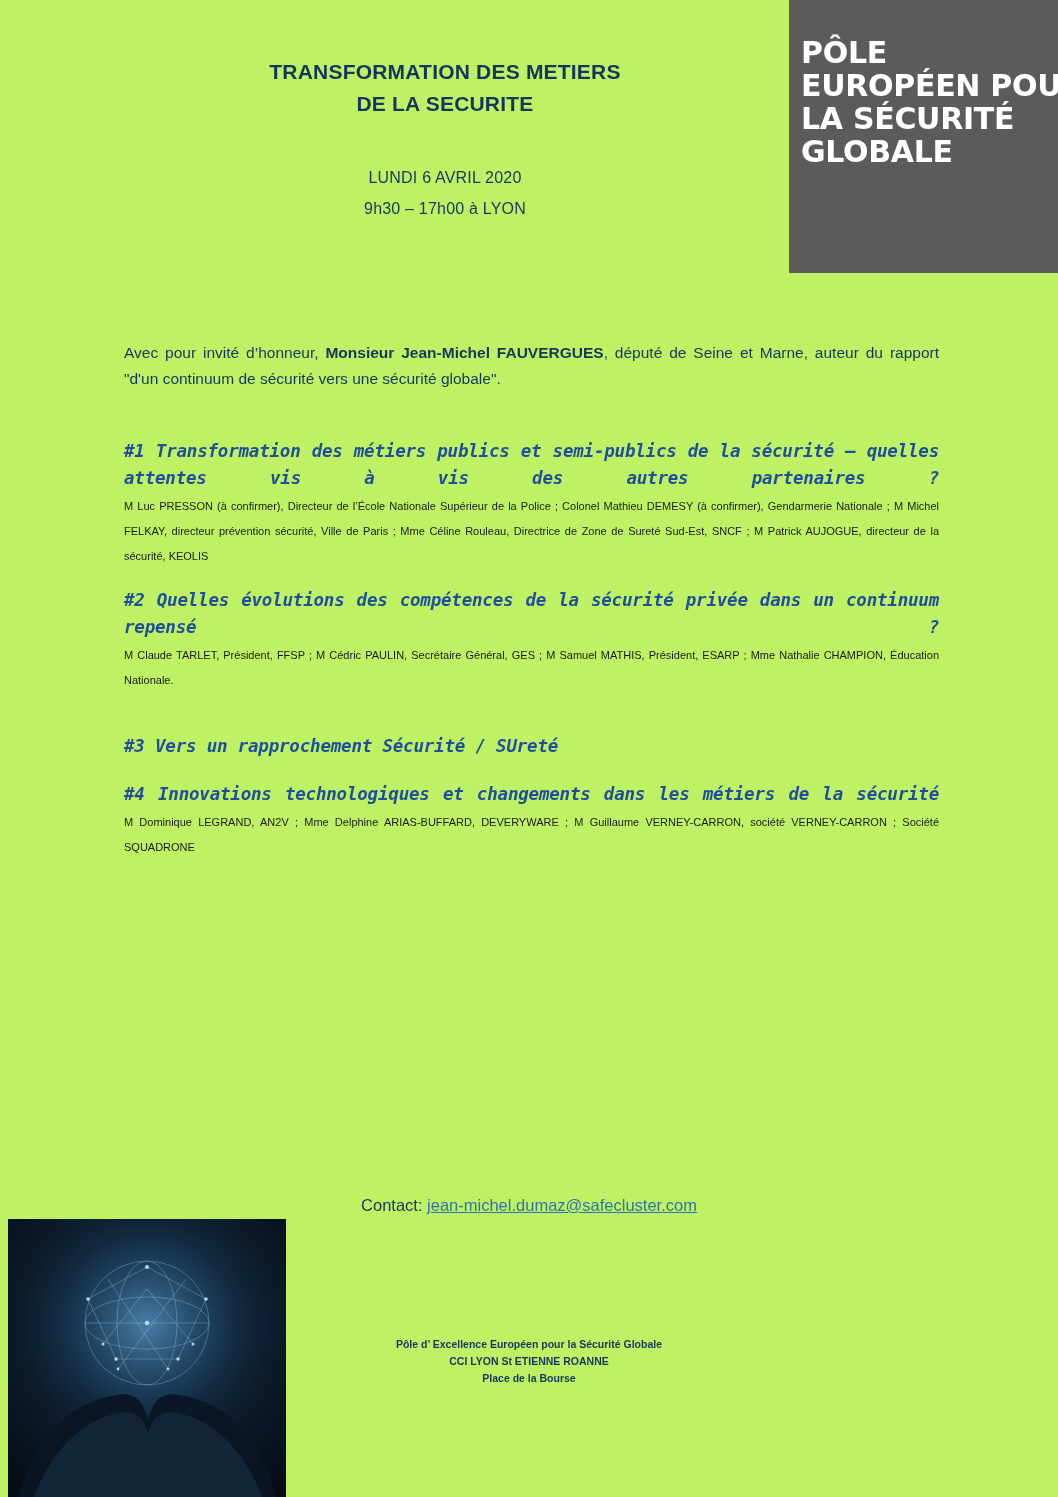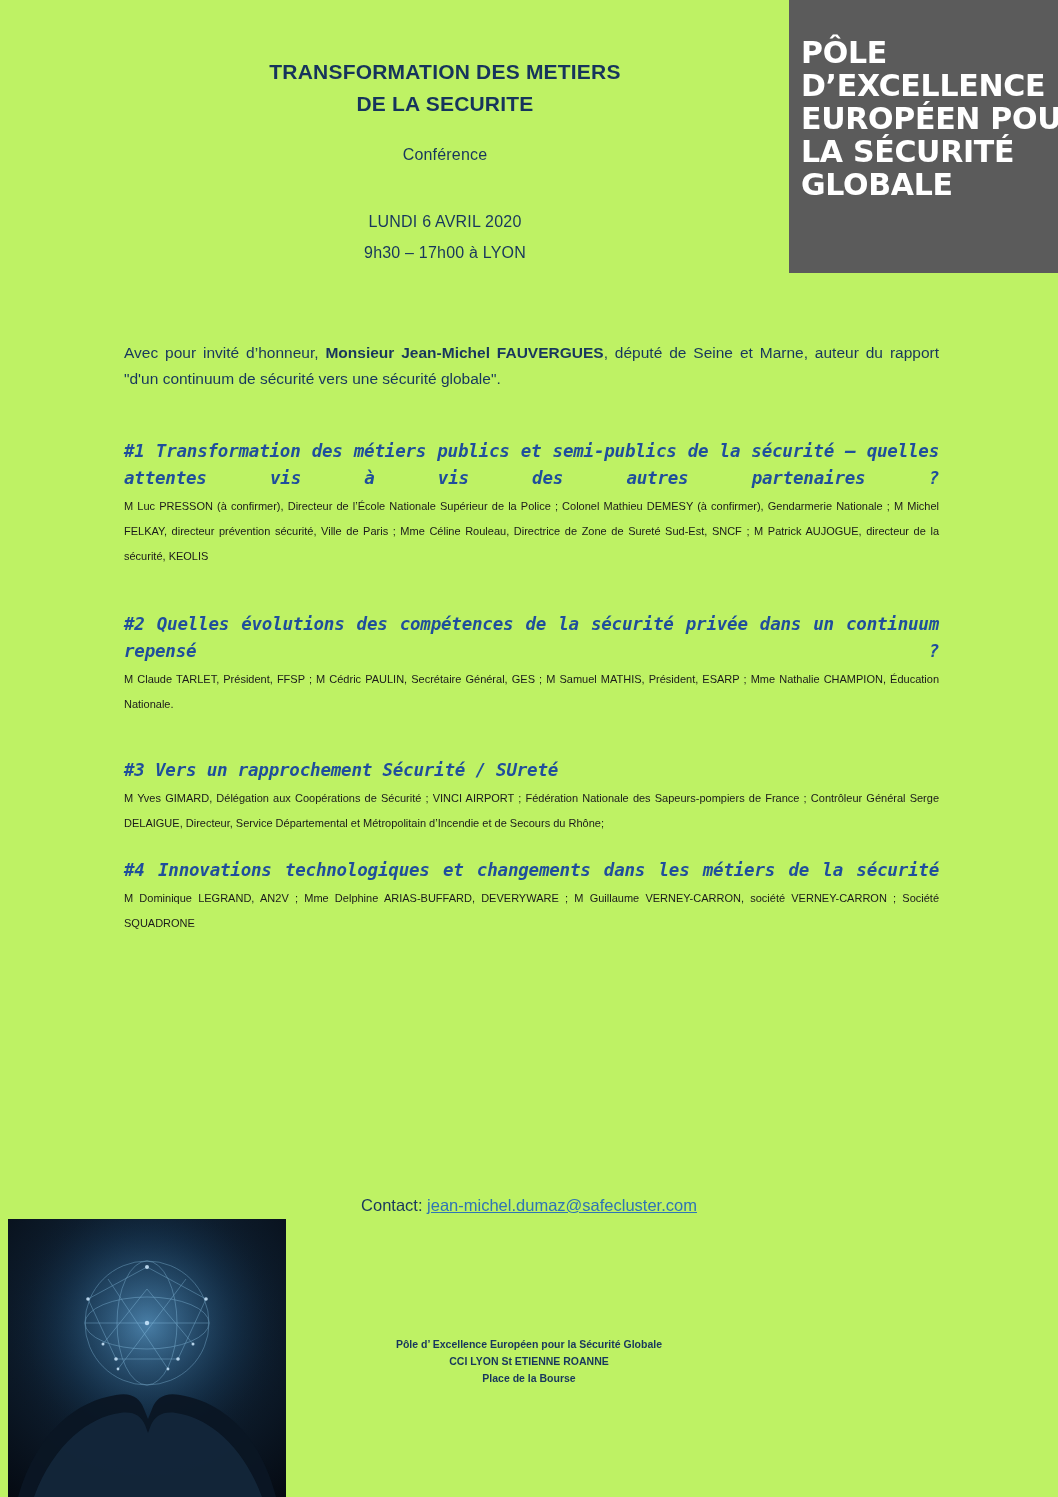--- a/index.html
+++ b/index.html
@@ -153,56 +153,53 @@
   }
   .photo svg { display: block; }
 </style>
 </head>
 <body>
 
 <div class="page">
 
   <div class="logo-block">
     <div class="logo-line">PÔLE</div>
-    <div class="logo-line">D’EXCELLENCE</div>
     <div class="logo-line">EUROPÉEN POUR</div>
     <div class="logo-line">LA SÉCURITÉ</div>
     <div class="logo-line">GLOBALE</div>
   </div>
 
   <div class="title-wrap">
     <div class="doc-title">TRANSFORMATION DES METIERS</div>
     <div class="doc-title">DE LA SECURITE</div>
-    <div class="doc-subtitle">Conférence</div>
     <div class="doc-date">
       <div>LUNDI 6 AVRIL 2020</div>
       <div>9h30 – 17h00 à LYON</div>
     </div>
   </div>
 
   <div class="body-wrap">
 
 
     <p class="intro-p">
       <span>Avec pour invité d’honneur, </span><b>Monsieur Jean-Michel FAUVERGUES</b><span>, député de Seine et Marne, auteur du rapport "d'un continuum de sécurité vers une sécurité globale".</span>
     </p>
 
     <div class="section" style="margin-top:46px;">
       <div class="section-heading stretch">#1 Transformation des métiers publics et semi-publics de la sécurité – quelles attentes vis à vis des autres partenaires ?</div>
       <div class="section-body just">M Luc PRESSON (à confirmer), Directeur de l’École Nationale Supérieur de la Police ; Colonel Mathieu DEMESY (à confirmer), Gendarmerie Nationale ; M Michel FELKAY, directeur prévention sécurité, Ville de Paris ; Mme Céline Rouleau, Directrice de Zone de Sureté Sud-Est, SNCF ; M Patrick AUJOGUE, directeur de la sécurité, KEOLIS</div>
     </div>
 
-    <div class="section" style="margin-top:42px;">
+    <div class="section" style="margin-top:18px;">
       <div class="section-heading stretch">#2 Quelles évolutions des compétences de la sécurité privée dans un continuum repensé ?</div>
       <div class="section-body just">M Claude TARLET, Président, FFSP ; M Cédric PAULIN, Secrétaire Général, GES ; M Samuel MATHIS, Président, ESARP ; Mme Nathalie CHAMPION, Éducation Nationale.</div>
     </div>
 
     <div class="section" style="margin-top:40px;">
       <div class="section-heading">#3 Vers un rapprochement Sécurité / SUreté</div>
-      <div class="section-body just">M Yves GIMARD, Délégation aux Coopérations de Sécurité ; VINCI AIRPORT ; Fédération Nationale des Sapeurs-pompiers de France ; Contrôleur Général Serge DELAIGUE, Directeur, Service Départemental et Métropolitain d’Incendie et de Secours du Rhône;</div>
     </div>
 
     <div class="section" style="margin-top:21px;">
       <div class="section-heading stretch">#4 Innovations technologiques et changements dans les métiers de la sécurité</div>
       <div class="section-body just">M Dominique LEGRAND, AN2V ; Mme Delphine ARIAS-BUFFARD, DEVERYWARE ; M Guillaume VERNEY-CARRON, société VERNEY-CARRON ; Société SQUADRONE</div>
     </div>
 
   </div>
 
   <div class="contact-wrap">

